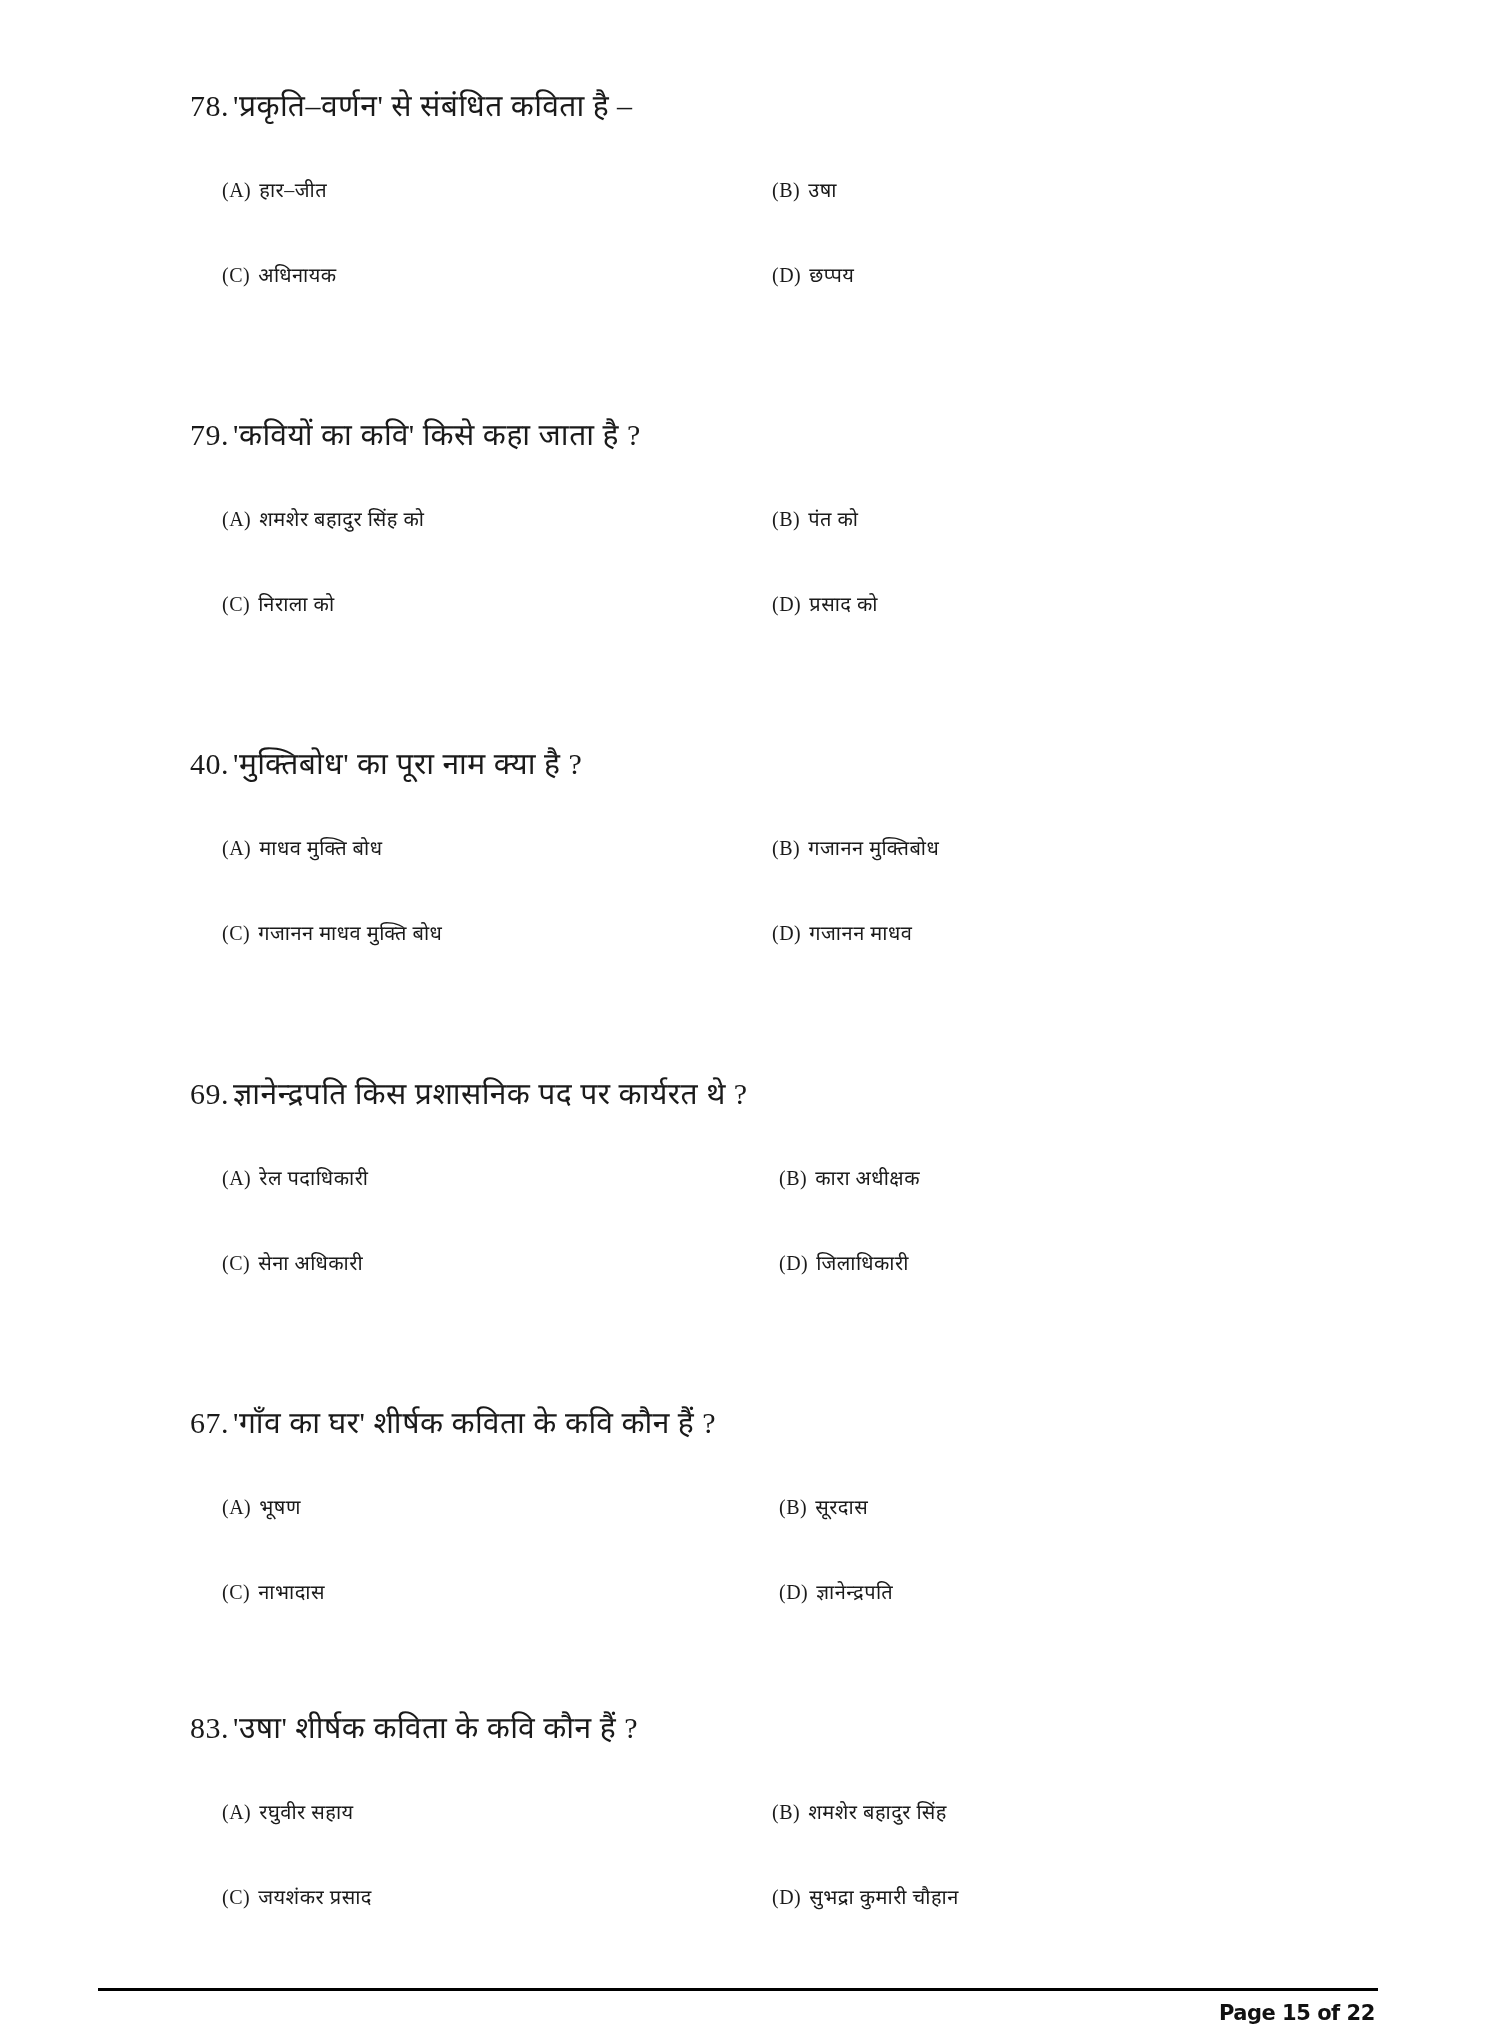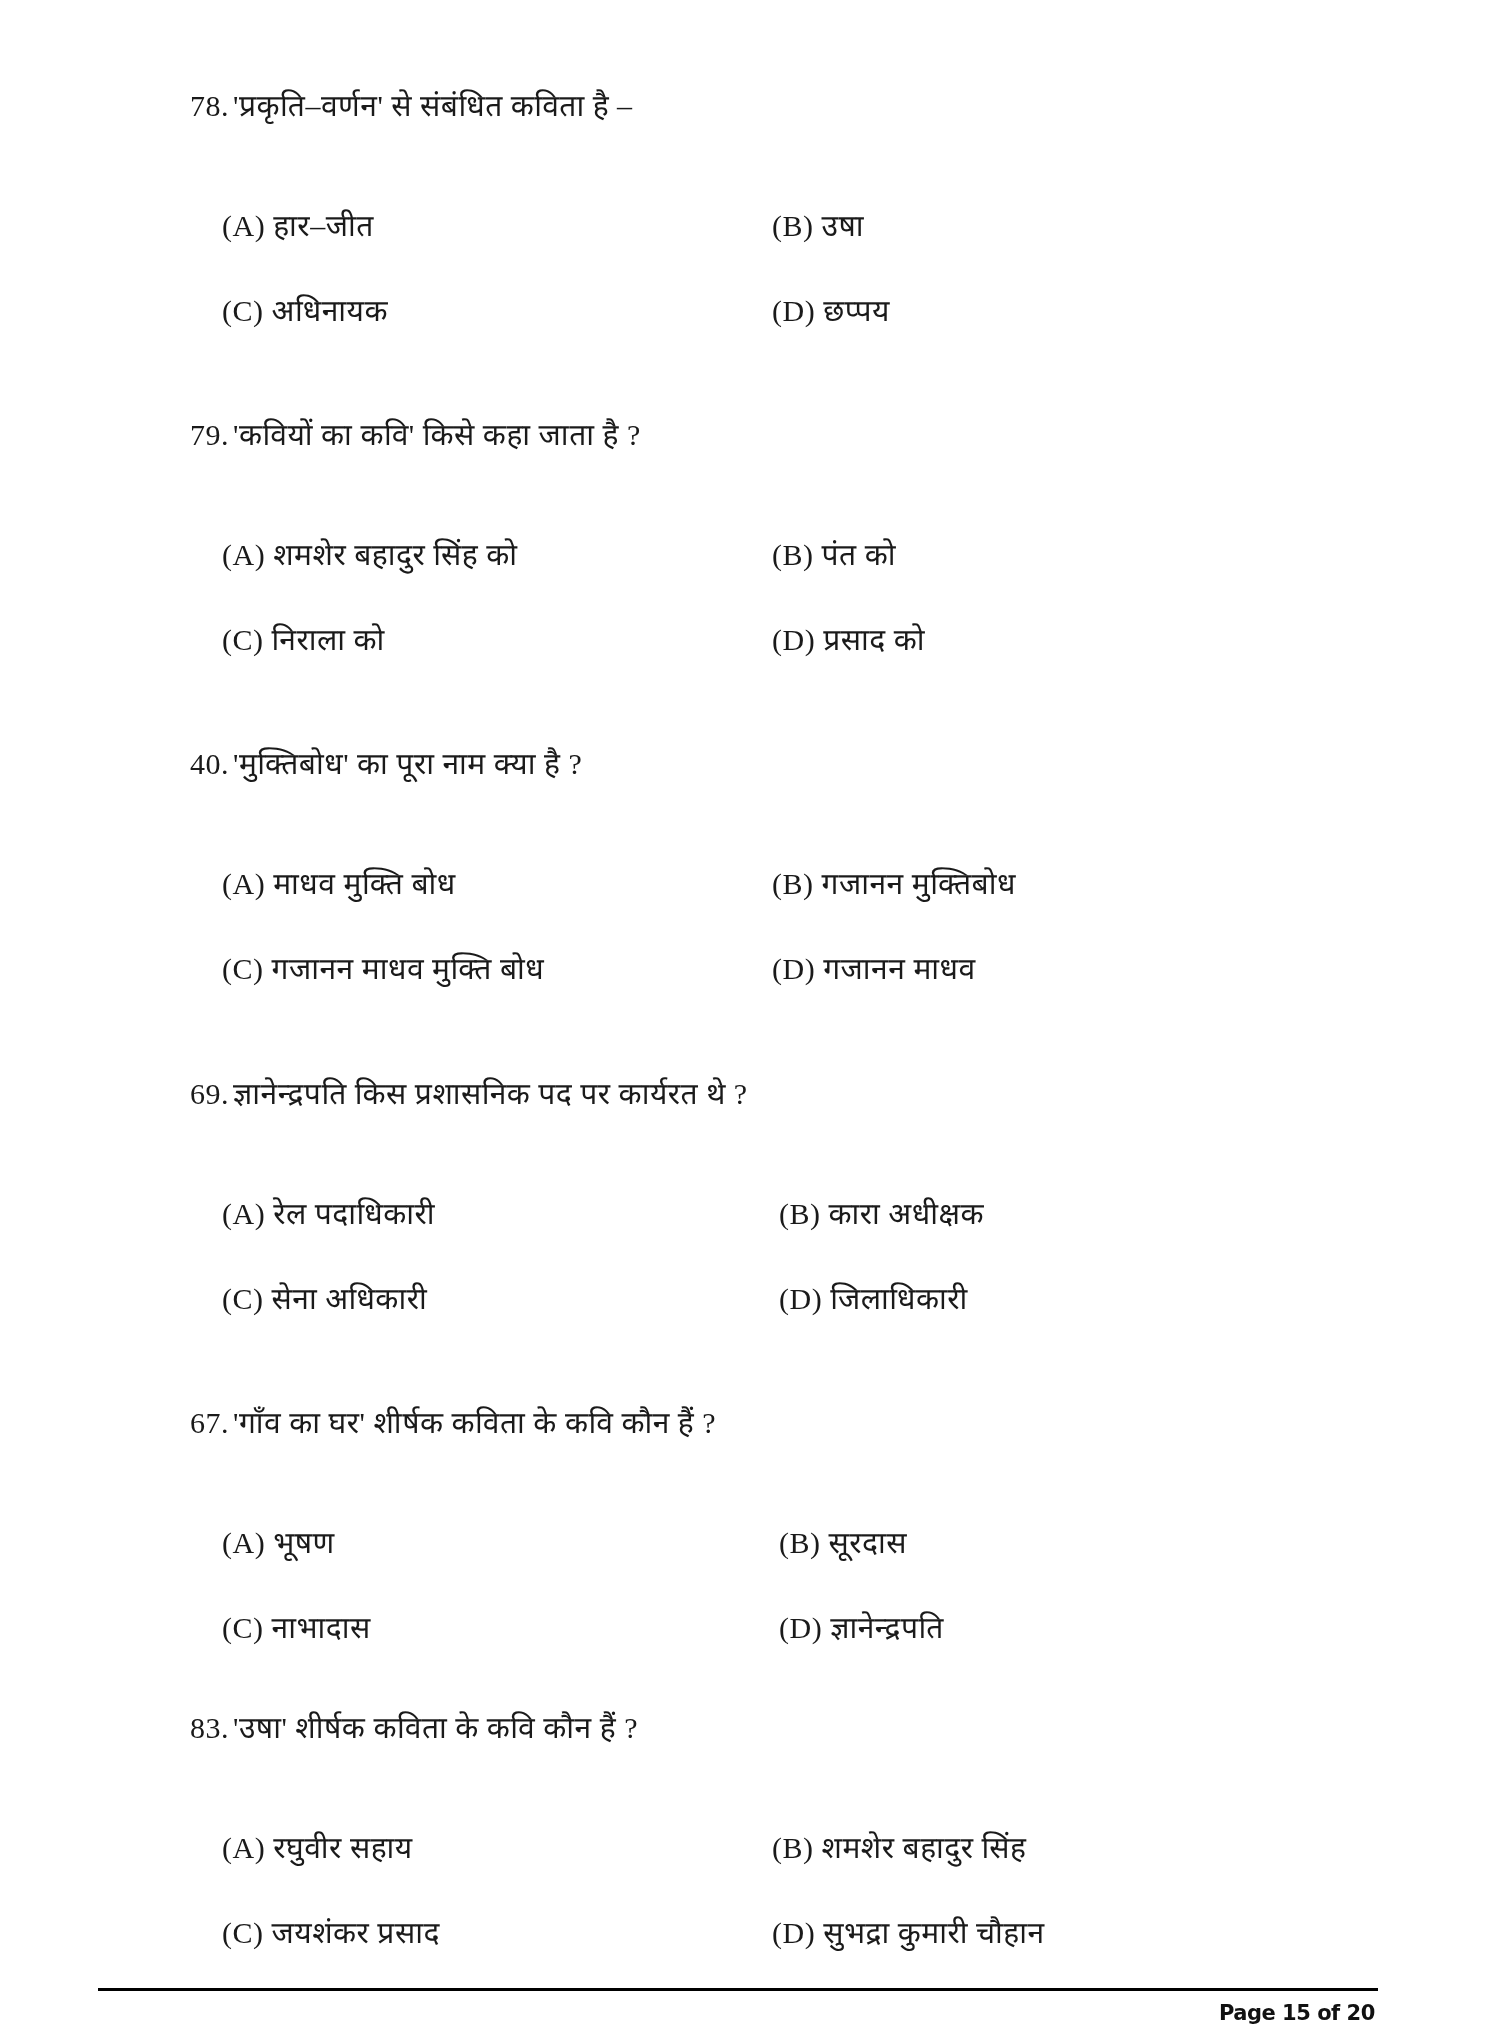--- a/index.html
+++ b/index.html
@@ -33,25 +33,24 @@
       font-size: 30px;
       line-height: 36px;
       white-space: nowrap;
       letter-spacing: 0.5px;
     }
     .q-num {
       margin-right: 4px;
     }
     .option {
       position: absolute;
-      font-size: 30px;
+      font-size: 20px;
       line-height: 36px;
       white-space: nowrap;
       letter-spacing: 0.5px;
-      margin-top: 36px;
     }
     .opt-label {
       margin-right: 8px;
     }
     .col-left { left: 222px; }
     .col-right { left: 772px; }
     .col-right.shift { left: 779px; }
     .row-1 { top: 84px; }
     .row-2 { top: 169px; }
 
@@ -188,16 +187,16 @@
     <div class="option col-right row-2">
       <span class="opt-label">(D)</span><span>सुभद्रा कुमारी चौहान</span>
     </div>
   </div>
 
   <div class="footer-rule"></div>
   <div class="footer-page">
     <span>Page</span>
     <b>15</b>
     <span>of</span>
-    <b>20</b>
+    <b>22</b>
   </div>
 
 </div>
 
 </body></html>

